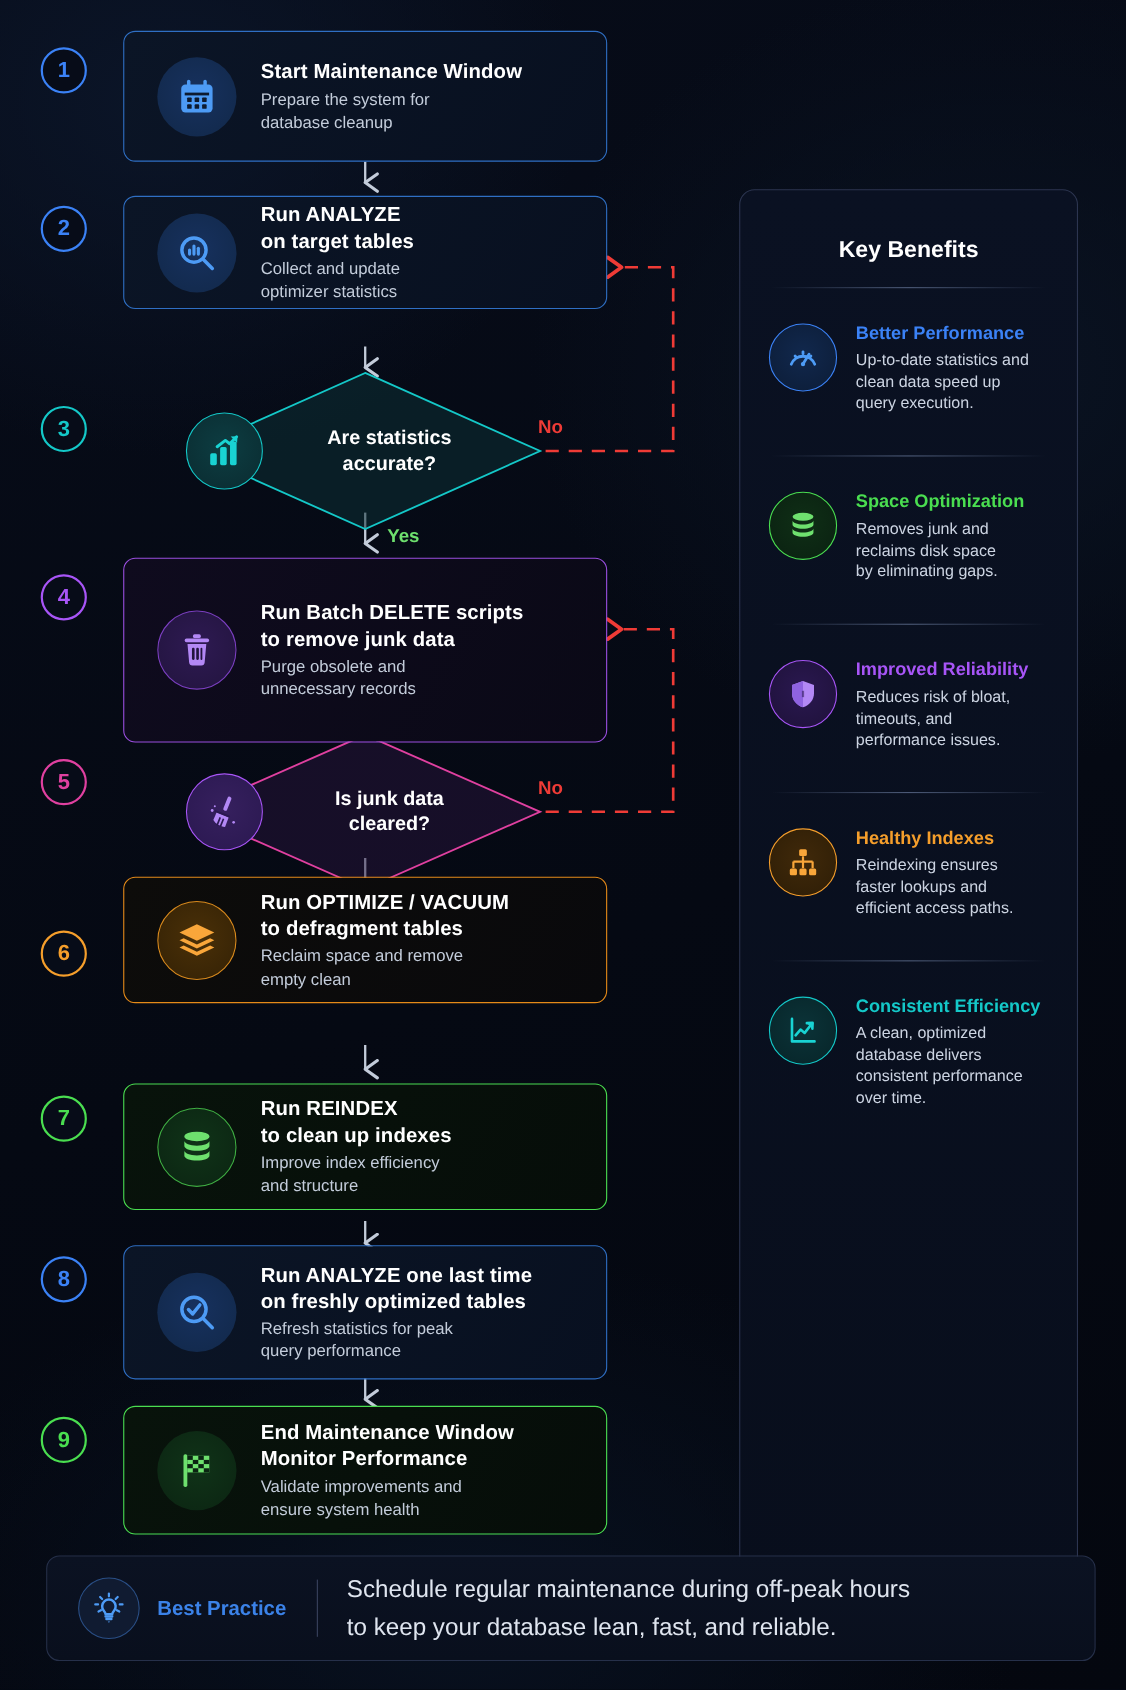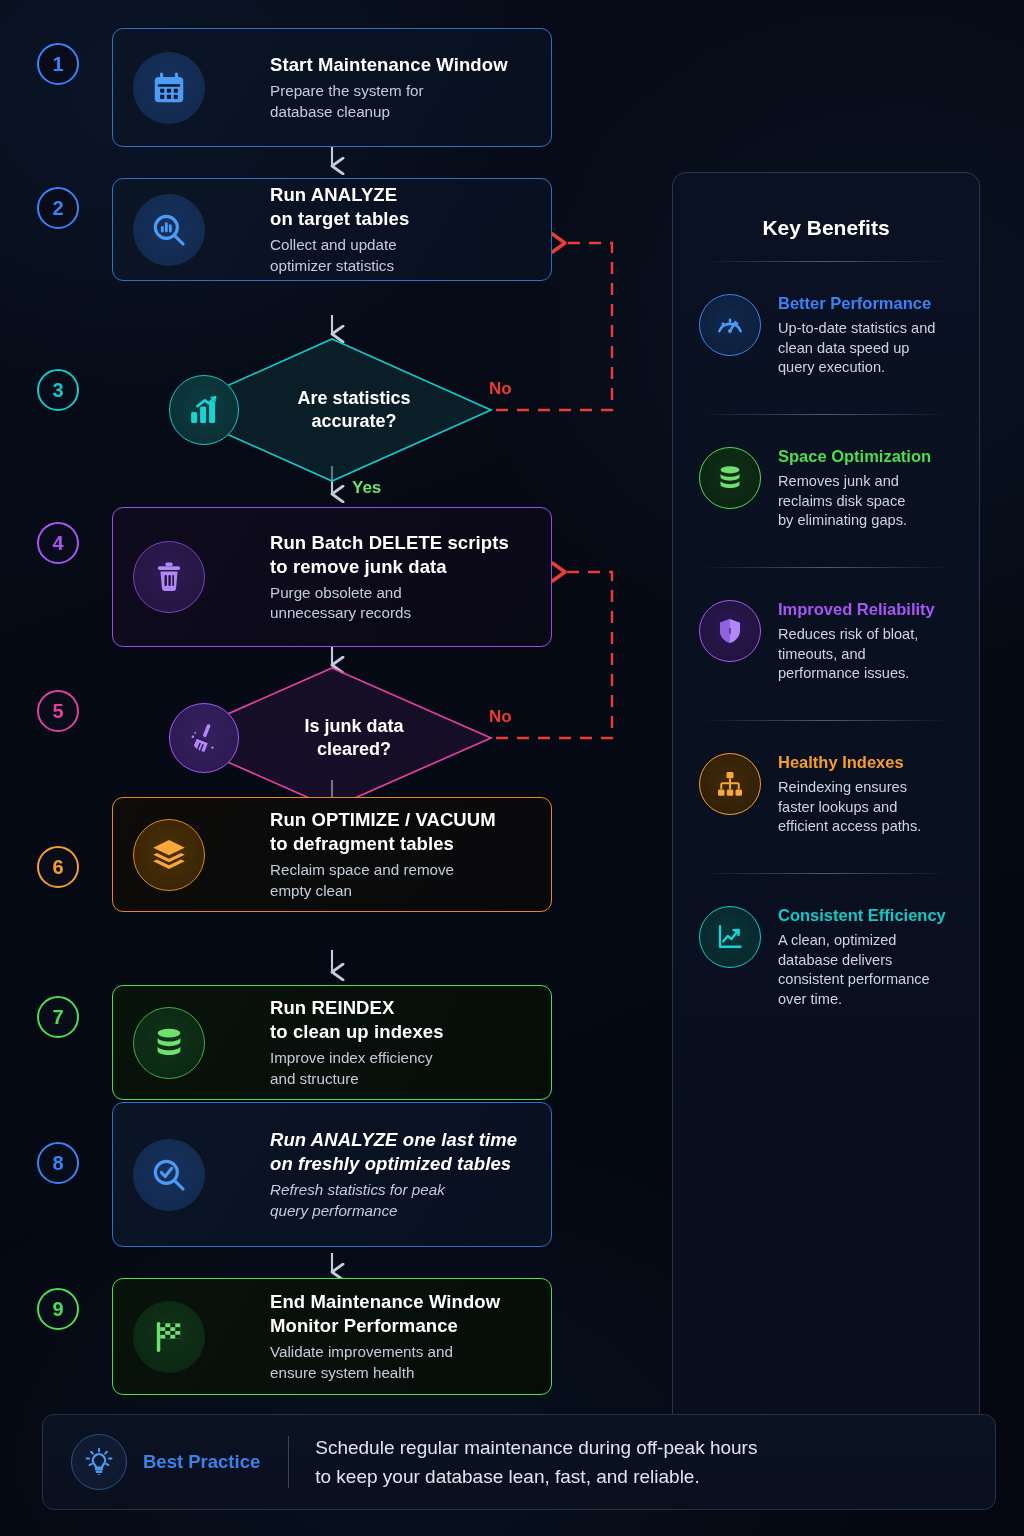--- a/index.html
+++ b/index.html
@@ -34,23 +34,22 @@
     letter-spacing: 0;
   }
 
   
   .card {
     position: absolute;
     left: 112px; width: 440px;
     border: 1.4px solid;
     border-radius: 11px;
     display: flex; align-items: center;
-    padding: 0 0 0 20px;
+    padding: 0 0 0 30px;
     overflow: hidden;
-    gap: 43px;
   }
   .card .ic {
     flex: 0 0 auto;
     width: 72px; height: 72px; border-radius: 50%;
     display: flex; align-items: center; justify-content: center;
     margin-right: 22px;
   }
   .card .txt { padding-right: 14px; }
   .card .t {
     font-size: 18.5px; font-weight: 700; color: #ffffff;
@@ -116,21 +115,21 @@
   #banner .bpic {
     width:56px; height:56px; border-radius:50%;
     background: radial-gradient(circle at 50% 45%, #142murky 0%, #101c33 100%);
     background: #101b31;
     border:1px solid #2a4f86;
     display:flex; align-items:center; justify-content:center;
     flex:0 0 auto;
   }
   #banner .bplab { color:#3b82e8; font-size:18.5px; font-weight:700; margin-left:16px; white-space:nowrap; }
   #banner .vsep { width:1px; height:52px; background:#39435e; margin:0 26px 0 28px; flex:0 0 auto; }
-  #banner .bptxt { color:#dfe5ef; font-size:19px; line-height:1.55; }
+  #banner .bptxt { color:#dfe5ef; font-size:22px; line-height:1.55; }
 </style>
 </head>
 <body>
 
 <div id="page">
 
   <svg id="wires" viewBox="0 0 1024 1536">
     <defs>
       <linearGradient id="railGrad" x1="0" y1="0" x2="0" y2="1">
         <stop offset="0" stop-color="#3b82f6"></stop>
@@ -279,21 +278,21 @@
       <span>accurate?</span>
     </div>
   </div>
   <div class="flag no" style="left:489px; top:379px;">
     <span>No</span>
   </div>
   <div class="flag yes" style="left:352px; top:478px;">
     <span>Yes</span>
   </div>
 
-  <div class="card" style="top:507px; height:140px; border-color:#9b4fe0;
+  <div class="card" style="top:507px; height:168px; border-color:#9b4fe0;
               background:linear-gradient(120deg,#0f0b1e 0%,#0a0916 100%);">
     <div class="ic" style="background:radial-gradient(circle at 50% 45%,#2e1a52 0%,#22143e 100%);
                 border:1.3px solid #7b3fc0;">
       <svg width="36" height="36" viewBox="0 0 24 24" fill="#b388f5">
         <rect x="4.6" y="4.9" width="14.8" height="2.4" rx="1.1"></rect>
         <rect x="9.6" y="2.4" width="4.8" height="2.3" rx="1"></rect>
         <path d="M6.3 8.3 h11.4 l-1 11.2 a2 2 0 0 1 -2 1.8 h-5.4 a2 2 0 0 1 -2 -1.8 Z"></path>
         <g fill="#22143e">
           <rect x="9" y="10.6" width="1.6" height="7.4" rx=".7"></rect>
           <rect x="11.6" y="10.6" width="1.6" height="7.4" rx=".7"></rect>
@@ -379,22 +378,22 @@
         <span>Run REINDEX</span><br>
         <span>to clean up indexes</span>
       </div>
       <div class="s">
         <span>Improve index efficiency</span><br>
         <span>and structure</span>
       </div>
     </div>
   </div>
 
-  <div class="card" style="top:1102px; height:145px; border-color:#2f6fc4;
-              background:linear-gradient(120deg,#0b1526 0%,#081020 100%);font-style:italic;">
+  <div class="card" style="top:1132px; height:122px; border-color:#2f6fc4;
+              background:linear-gradient(120deg,#0b1526 0%,#081020 100%);">
     <div class="ic" style="background:radial-gradient(circle at 50% 45%,#17315e 0%,#112849 100%);">
       <svg width="40" height="40" viewBox="0 0 24 24" fill="none" stroke="#4d9bf5" stroke-width="1.9" stroke-linecap="round" stroke-linejoin="round">
         <circle cx="10.4" cy="10.4" r="6.6"></circle>
         <line x1="15.4" y1="15.4" x2="20.4" y2="20.4"></line>
         <path d="M7.4 10.5 L9.7 12.9 L13.6 8.0"></path>
       </svg>
     </div>
     <div class="txt">
       <div class="t">
         <span>Run ANALYZE one last time</span><br>

